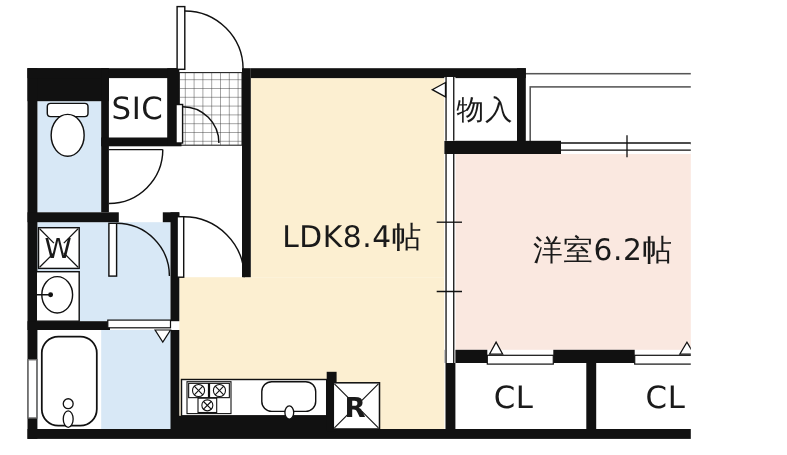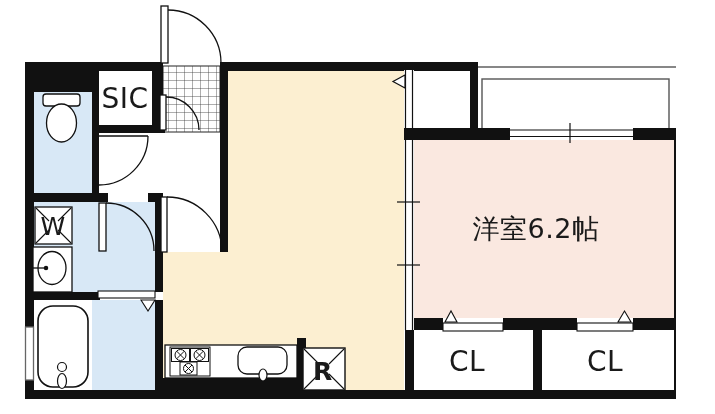--- a/index.html
+++ b/index.html
@@ -1,36 +1,36 @@
 <!DOCTYPE html>
 <html><head>
 <meta charset="utf-8">
 <style>
   html,body{margin:0;padding:0;background:#ffffff;}
   #plan{
     position:relative;
-    width:676px;height:414px;
+    width:628px;height:414px;
     background:#ffffff;
     font-family:"DejaVu Sans","Liberation Sans",sans-serif;
     overflow:hidden;
   }
   #plan svg{position:absolute;left:0;top:0;}
   .lbl{
     position:absolute;
     transform:translate(-50%,-50%);
     color:#1a1a1a;
     white-space:nowrap;
     line-height:1;
     letter-spacing:0.5px;
   }
   .lbl-sic     {left:125px;top:99px; font-size:28px;}
   .lbl-storage {left:441px;top:100px;font-size:25px;letter-spacing:1px;}
   .lbl-balcony {left:567px;top:103px;font-size:26px;letter-spacing:2px;}
   .lbl-ldk     {left:320px;top:216px;font-size:27px;}
-  .lbl-western {left:536px;top:228px;font-size:27px;text-align:right;}
+  .lbl-western {left:548px;top:228px;font-size:27px;text-align:right;}
   .lbl-cl-l    {left:467px;top:362px;font-size:28px;}
   .lbl-cl-r    {left:605px;top:362px;font-size:28px;}
   .lbl-w       {left:53px; top:226px;font-size:25px;}
   .lbl-r       {left:323px;top:371px;font-size:25px;font-weight:bold;}
 </style>
 </head>
 <body>
 
 <div id="plan">
   <svg width="715" height="414" viewBox="0 0 715 414">
@@ -200,18 +200,20 @@
           <line x1="304" y1="349" x2="319" y2="364"></line>
             <line x1="344" y1="349" x2="329" y2="364"></line>
           <line x1="304" y1="389" x2="319" y2="374"></line>
             <line x1="344" y1="389" x2="329" y2="374"></line>
         </g>
       </g>
     </g>
   </svg>
 
   <div class="lbl lbl-sic">SIC</div>
+  <div class="lbl lbl-storage">物入</div>
+  <div class="lbl lbl-ldk">LDK8.4帖</div>
   <div class="lbl lbl-western">洋室6.2帖</div>
   <div class="lbl lbl-cl-l">CL</div>
   <div class="lbl lbl-cl-r">CL</div>
   <div class="lbl lbl-w">W</div>
   <div class="lbl lbl-r">R</div>
 </div>
 
 </body></html>

